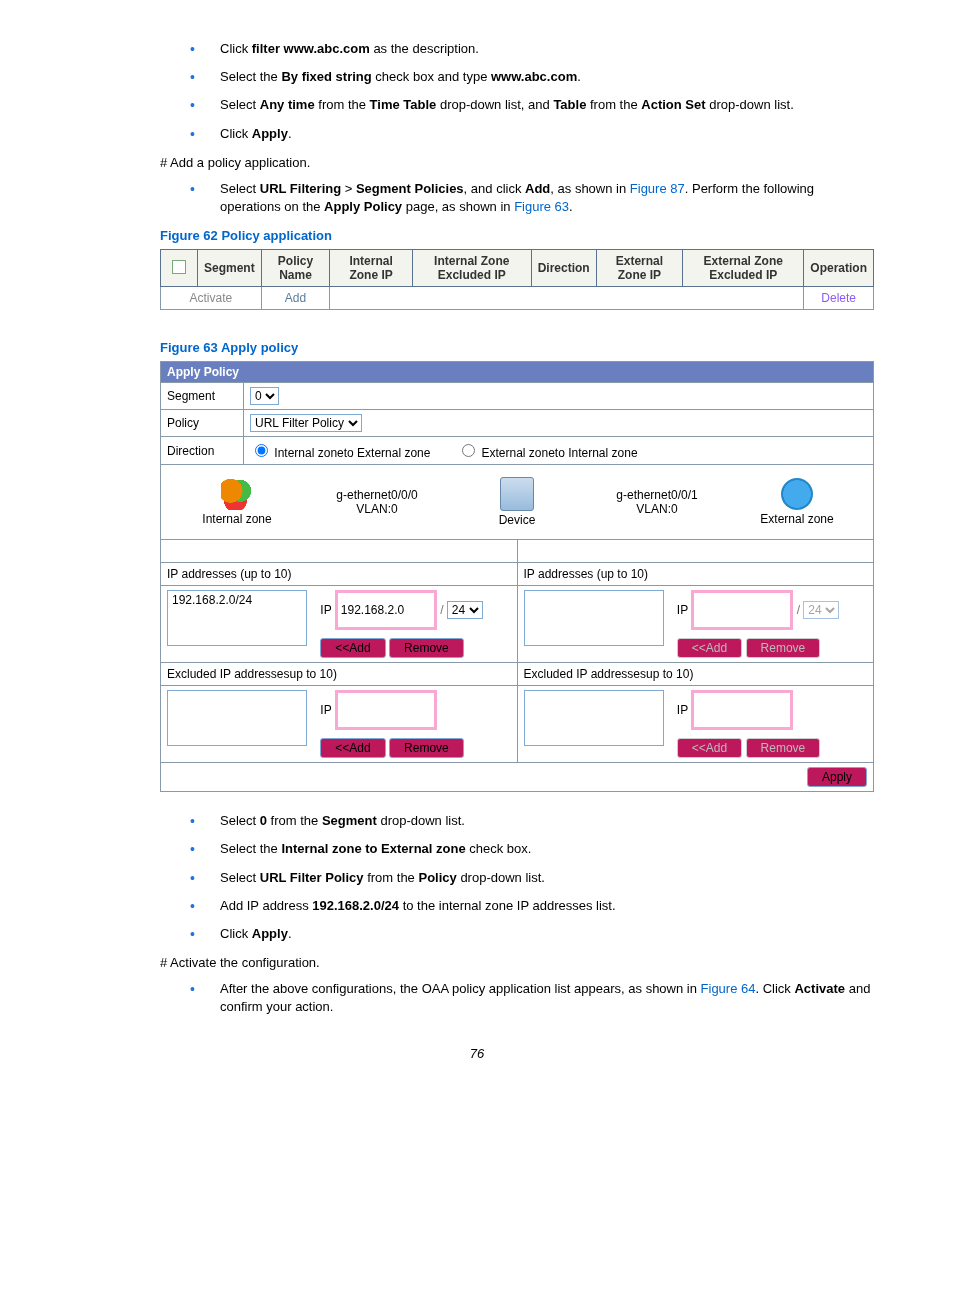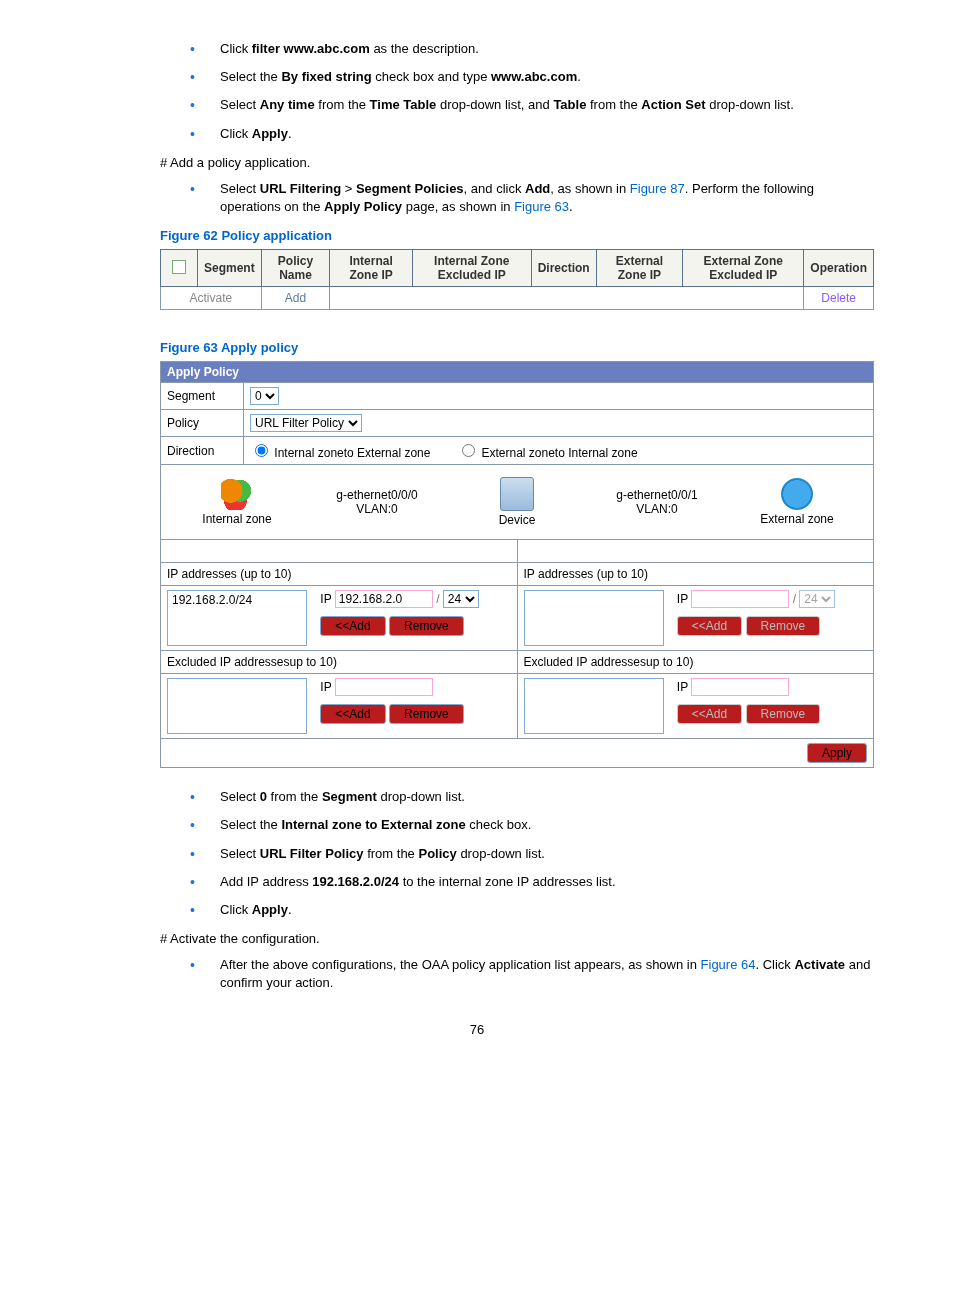--- a/index.html
+++ b/index.html
@@ -36,32 +36,32 @@
 .formcell-val { background:#fff; border:1px solid #8899aa; padding:4px 6px; font-size:12px; }
 select { border:1px solid #7faad4; font-size:12px; background:#fff; }
 
 .topology-row td { background:#fff; border-left:1px solid #8899aa; border-right:1px solid #8899aa; padding:6px; text-align:center; font-size:12px;}
 .topology-row .label-under { display:block; margin-top:2px; }
 .ifinfo { font-size:12px; line-height:1.2; }
 
 .section-hdr { background:#6a7fbf; color:#fff; font-weight:bold; padding:3px 6px; font-size:12px; border:1px solid #8899aa;}
 .zone-table { width:100%; border-collapse:collapse; }
 .zone-table td { border:1px solid #8899aa; background:#fff; padding:4px 6px; font-size:12px; vertical-align:top;}
-input[type=text].fld { border:1px solid #f9a8d4; font-size:12px; padding:1px 3px; width:90px;}
-.btn { display:inline-block; border:1px solid #7faad4; padding:2px 14px; font-size:12px; background:#b91c1c; border-radius:3px;}
+input[type=text].fld { border:3px solid #f9a8d4; font-size:12px; padding:10px 3px; width:90px;}
+.btn { display:inline-block; border:1px solid #7faad4; padding:2px 14px; font-size:12px; background:#be185d; border-radius:3px;}
 .btn.disabled { color:#bbb; border-color:#ccc;}
 .apply-row td { border:1px solid #8899aa; text-align:right; padding:4px 6px; background:#fff;}
 .slashbar { display:inline-block; color:#777 }
 .listbox { border:1px solid #7faad4; width:130px; height:50px; display:inline-block; vertical-align:top; font-size:12px; padding:2px 4px; background:#fff;}
 .subsection-label { font-size:12px; padding:3px 6px; }
 .ico { display:inline-block; width:32px; height:32px; vertical-align:middle;}
 .ico-users { background: radial-gradient(circle at 30% 40%, #e80 40%, transparent 41%), radial-gradient(circle at 60% 40%, #4b4 40%, transparent 41%), radial-gradient(circle at 45% 70%, #e33 40%, transparent 41%); border-radius:4px;}
 .ico-device { background: linear-gradient(#cde,#9bd); border:1px solid #68a; border-radius:3px;}
 .ico-globe { background: radial-gradient(circle,#4ae 60%,#28c 62%); border-radius:50%;}
-.pagenum { text-align:center; margin-top:30px; font-size:13px;}
+.pagenum { text-align:center; margin-top:30px; font-size:13px;font-style:italic;}
 </style>
 </head>
 <body>
 
 <div class="content-wrap">
 <ul class="bullet-list">
   <li><span>Click </span><b>filter www.abc.com</b><span> as the description.</span></li>
   <li><span>Select the </span><b>By fixed string</b><span> check box and type </span><b>www.abc.com</b><span>.</span></li>
   <li><span>Select </span><b>Any time</b><span> from the </span><b>Time Table</b><span> drop-down list, and </span><b>Table</b><span> from the </span><b>Action Set</b><span> drop-down list.</span></li>
   <li><span>Click </span><b>Apply</b><span>.</span></li>

